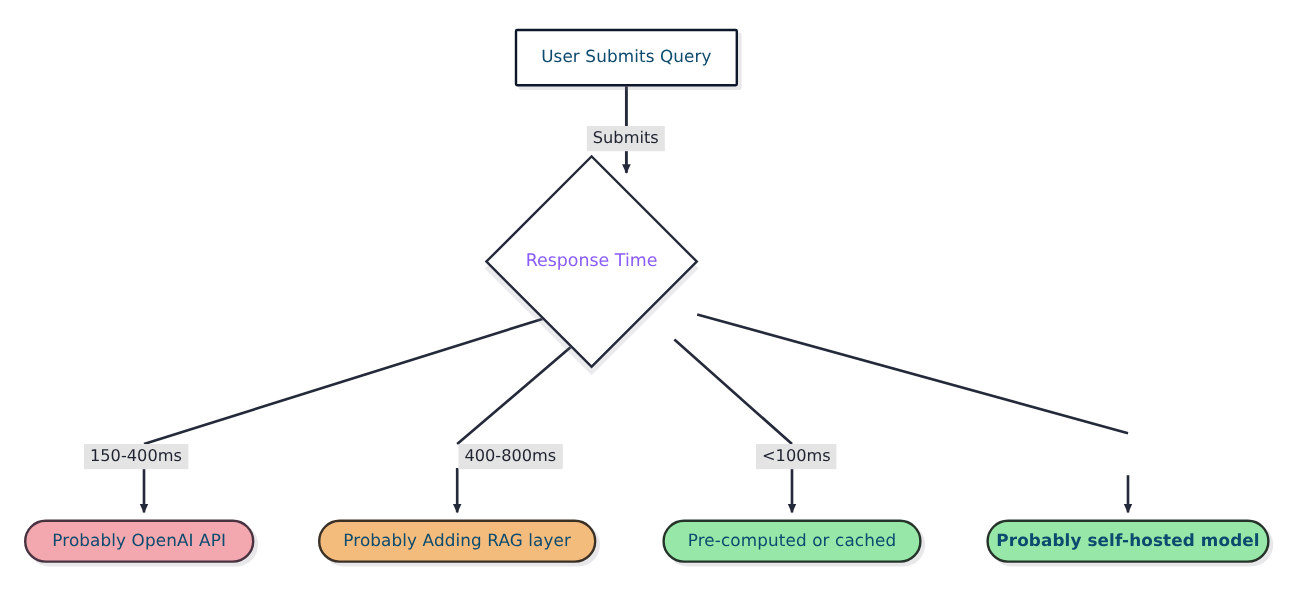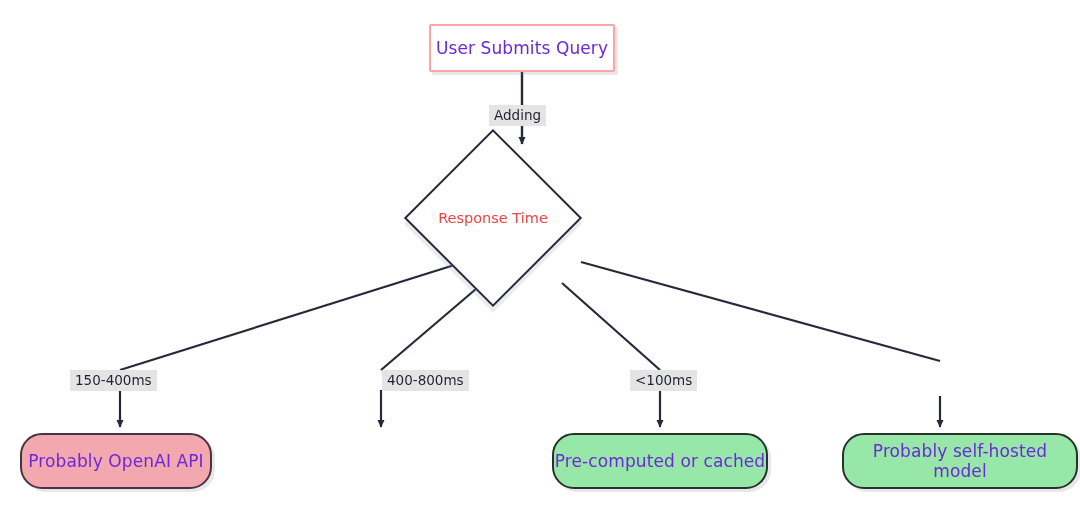--- a/index.html
+++ b/index.html
@@ -26,24 +26,24 @@
     height: 505px;
   }
 
   
   .node {
     position: absolute;
     box-sizing: border-box;
     display: flex;
     align-items: center;
     justify-content: center;
-    border: 2px solid #fca5a5;
+    border: 2px solid #0f172a;
     border-radius: 2px;
-    font-size: 17px;
-    color: #6d28d9;
+    font-size: 14px;
+    color: #0c4a6e;
     letter-spacing: 0.1px;
     text-align: center;
     box-shadow: 3px 3px 0 rgba(130,130,140,0.18);
   }
   .node-start {
     left: 429px;
     top: 24px;
     width: 186px;
     height: 48px;
     background: #ffffff;
@@ -65,34 +65,34 @@
   .decision-label {
     position: absolute;
     left: 430px;
     top: 155px;
     width: 126px;
     height: 126px;
     display: flex;
     align-items: center;
     justify-content: center;
     font-size: 14.5px;
-    color: #ef4444;
+    color: #8b5cf6;
     white-space: nowrap;
     pointer-events: none;
   }
 
   .node-result {
-    height: 56px;
+    height: 36px;
     top: 433px;
     border-radius: 22px;
   }
   .res-1 { left: 20px;  width: 192px; background: #f2a8ae; border-color: #4a3340; }
   .res-2 { left: 265px; width: 232px; background: #f3bc7c; border-color: #3a3026; }
   .res-3 { left: 552px; width: 216px; background: #97e8a8; border-color: #26332a; }
-  .res-4 { left: 842px; width: 236px; background: #97e8a8; border-color: #26332a; }
+  .res-4 { left: 822px; width: 236px; background: #97e8a8; border-color: #26332a; font-weight: bold; }
 
   
   .edge-label {
     position: absolute;
     background: #e4e4e4;
     color: #1f2430;
     font-size: 13.5px;
     line-height: 17px;
     padding: 2px 5px;
     white-space: nowrap;
@@ -134,26 +134,27 @@
     <line x1="940" y1="396" x2="940" y2="427" stroke="#252a3a" stroke-width="2.2" marker-end="url(#arrowhead)"></line>
   </svg>
 
   <div class="node node-start">User Submits Query</div>
 
   <div class="node-decision"></div>
   <div class="decision-label">Response Time</div>
 
   <div class="node node-result res-1">Probably OpenAI API</div>
 
+  <div class="node node-result res-2">Probably Adding RAG layer</div>
 
   <div class="node node-result res-3">Pre-computed or cached</div>
 
   <div class="node node-result res-4">Probably self-hosted model</div>
 
-  <div class="edge-label lbl-instant">Adding</div>
+  <div class="edge-label lbl-instant">Submits</div>
 
   <div class="edge-label lbl-150">150-400ms</div>
 
   <div class="edge-label lbl-400">400-800ms</div>
 
   <div class="edge-label lbl-100">&lt;100ms</div>
 
 
 </div>
 

